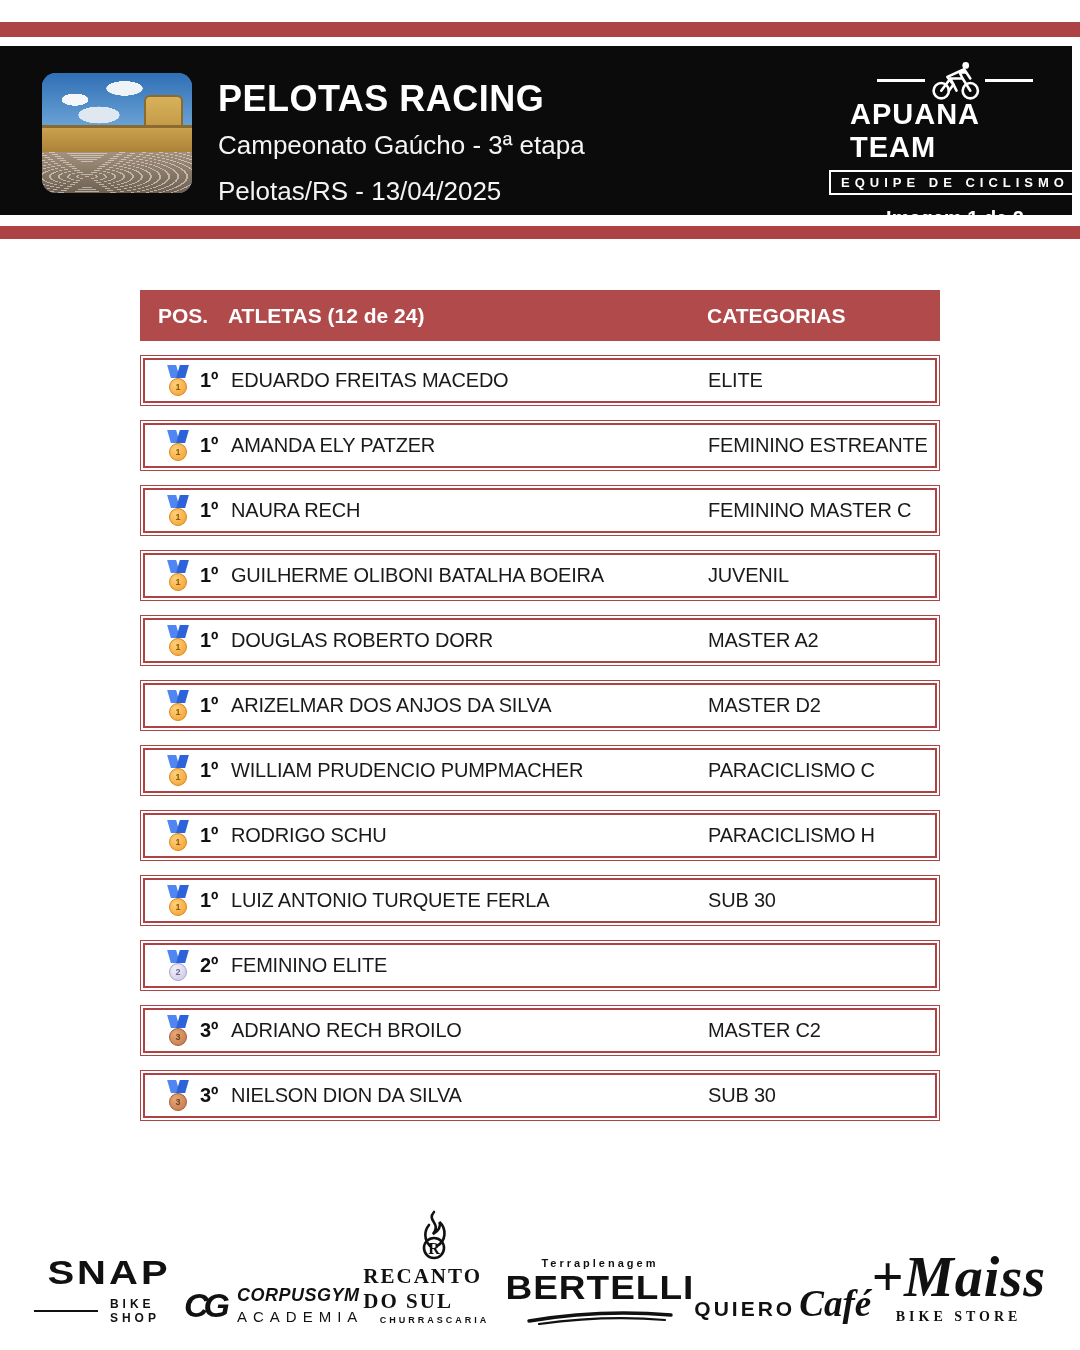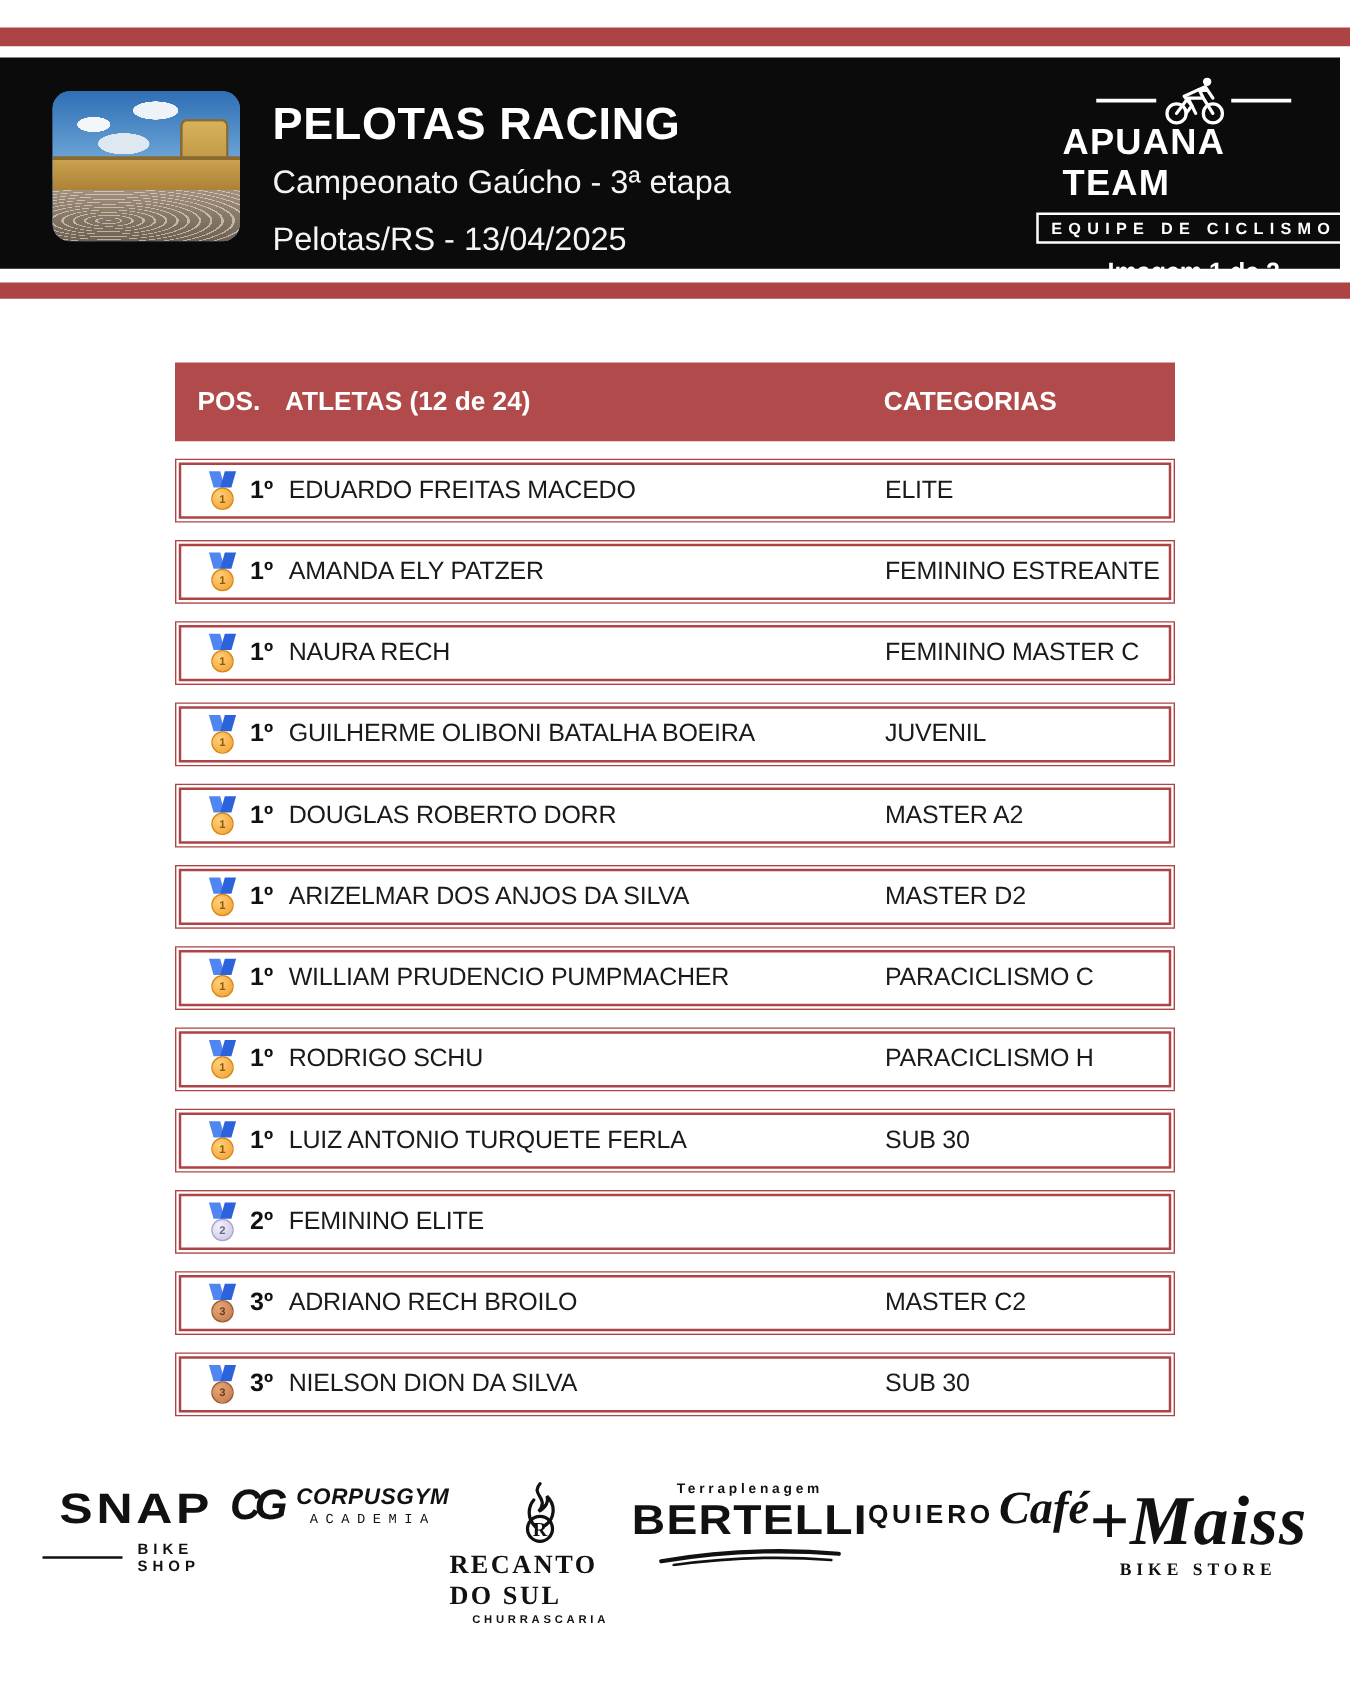--- a/index.html
+++ b/index.html
@@ -73,21 +73,21 @@
   .team-name{font-size:29px;font-weight:bold;letter-spacing:1px;margin-top:-2px;}
   .team-tagline{
     margin-top:6px;border:2px solid #fff;padding:3px 10px;
     font-size:13px;font-weight:bold;letter-spacing:5px;white-space:nowrap;
   }
   .image-counter{margin-top:12px;font-size:20px;font-weight:600;color:#fff;text-align:center;}
 
   
   .table{position:absolute;left:140px;top:290px;width:800px;}
   .table-header{
-    height:63px;background:var(--red-header);color:#fff;
+    height:51px;background:var(--red-header);color:#fff;
     display:grid;grid-template-columns:70px 479px 1fr;align-items:center;
     padding-left:18px;font-size:21px;font-weight:bold;
   }
   .row{
     height:51px;margin-top:14px;background:#fff;
     border:1px solid var(--red);
     box-shadow:inset 0 0 0 2px #fff, inset 0 0 0 4px var(--red);
     display:grid;grid-template-columns:66px 477px 1fr;align-items:center;
     padding-left:24px;color:var(--ink);
   }
@@ -106,34 +106,34 @@
     display:flex;align-items:center;justify-content:center;
     font-size:9px;font-weight:bold;z-index:1;
   }
   .gold .disc{background:radial-gradient(circle at 35% 32%, #ffd07a, #f29d31);border:1px solid #d9860f;color:#8a5b00;}
   .silver .disc{background:radial-gradient(circle at 35% 32%, #f3f1fb, #c8c2e4);border:1px solid #a9a2cc;color:#6b6688;}
   .bronze .disc{background:radial-gradient(circle at 35% 32%, #e6a877, #c1764a);border:1px solid #9f5c33;color:#6e3d1b;}
 
   
   .sponsors{
     position:absolute;left:0;top:1185px;width:1080px;height:140px;
-    display:flex;align-items:flex-start;justify-content:space-between;
+    display:flex;align-items:flex-end;justify-content:space-between;
     padding:0 34px;color:#111;
   }
   .sponsor{display:flex;flex-direction:column;align-items:center;}
   
   .snap-word{font-size:40px;font-weight:bold;letter-spacing:3px;transform:scaleY(.85);}
   .snap-sub{display:flex;align-items:center;gap:12px;margin-top:2px;}
   .snap-rule{width:88px;height:2px;background:#111;}
   .snap-tag{font-size:12px;font-weight:bold;letter-spacing:4px;}
   
   .corpus{flex-direction:row;align-items:center;gap:6px;}
   .cg-mono{font-size:34px;font-weight:bold;font-style:italic;letter-spacing:-5px;padding-right:6px;}
   .corpus-word{font-size:18px;font-weight:bold;font-style:italic;letter-spacing:.5px;}
-  .corpus-sub{font-size:11px;letter-spacing:6px;text-align:center;margin-top:2px;font-family:Liberation Mono, monospace;}
+  .corpus-sub{font-size:15px;letter-spacing:6px;text-align:center;margin-top:2px;}
   
   .recanto-word{font-family:"Liberation Serif", serif;font-size:21px;font-weight:bold;letter-spacing:2px;margin-top:2px;}
   .recanto-sub{font-size:9px;font-weight:bold;letter-spacing:3px;margin-top:1px;}
   
   .bertelli-top{font-size:11px;font-weight:bold;letter-spacing:3px;}
   .bertelli-word{font-size:37px;font-weight:bold;letter-spacing:1px;transform:scaleY(.9);margin-top:-2px;}
   
   .quiero{flex-direction:row;align-items:baseline;gap:4px;}
   .quiero-word{font-size:21px;font-weight:bold;letter-spacing:3px;}
   .cafe-word{font-family:"Liberation Serif", serif;font-size:37px;font-weight:bold;font-style:italic;}

